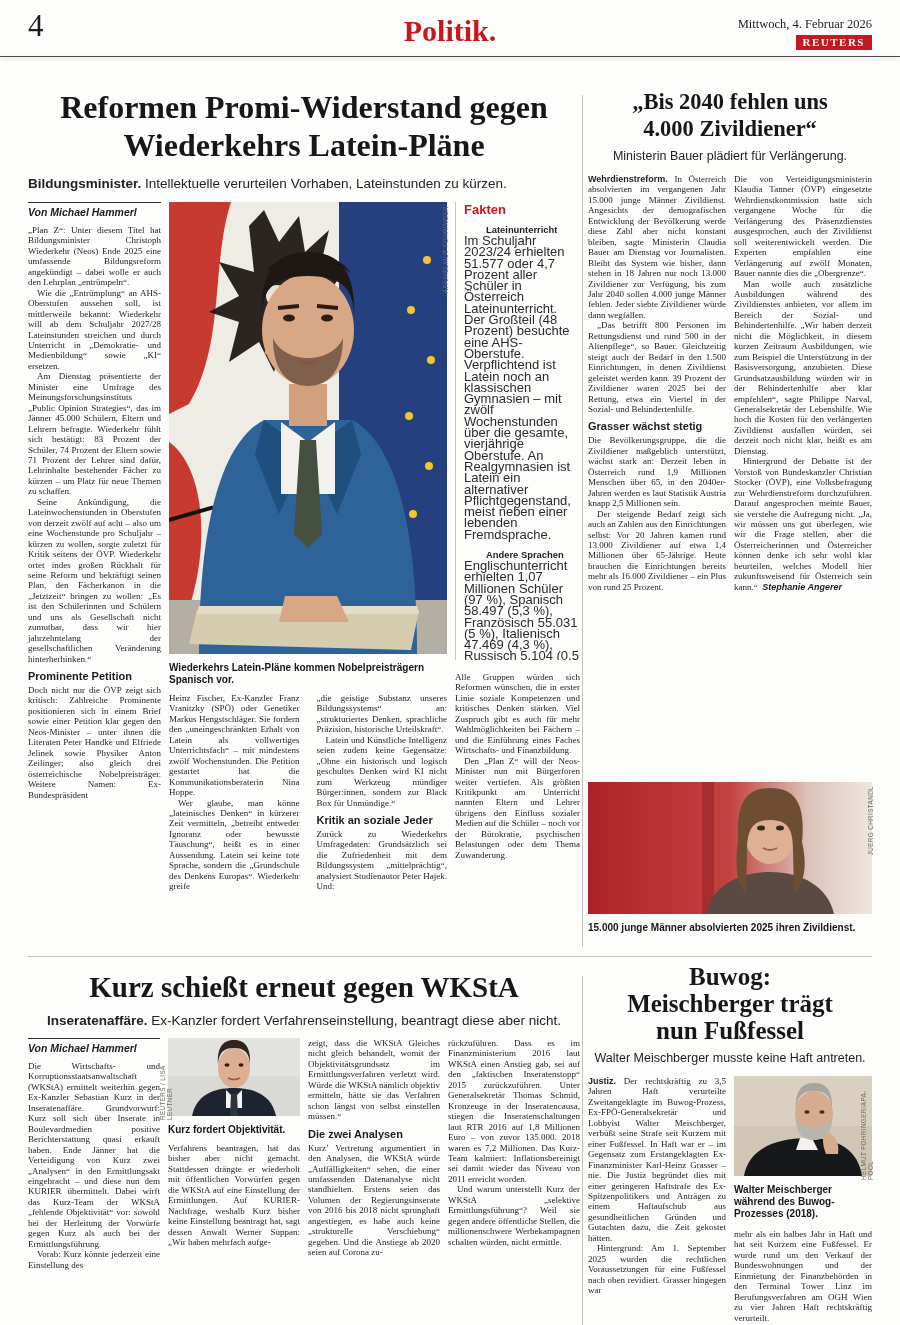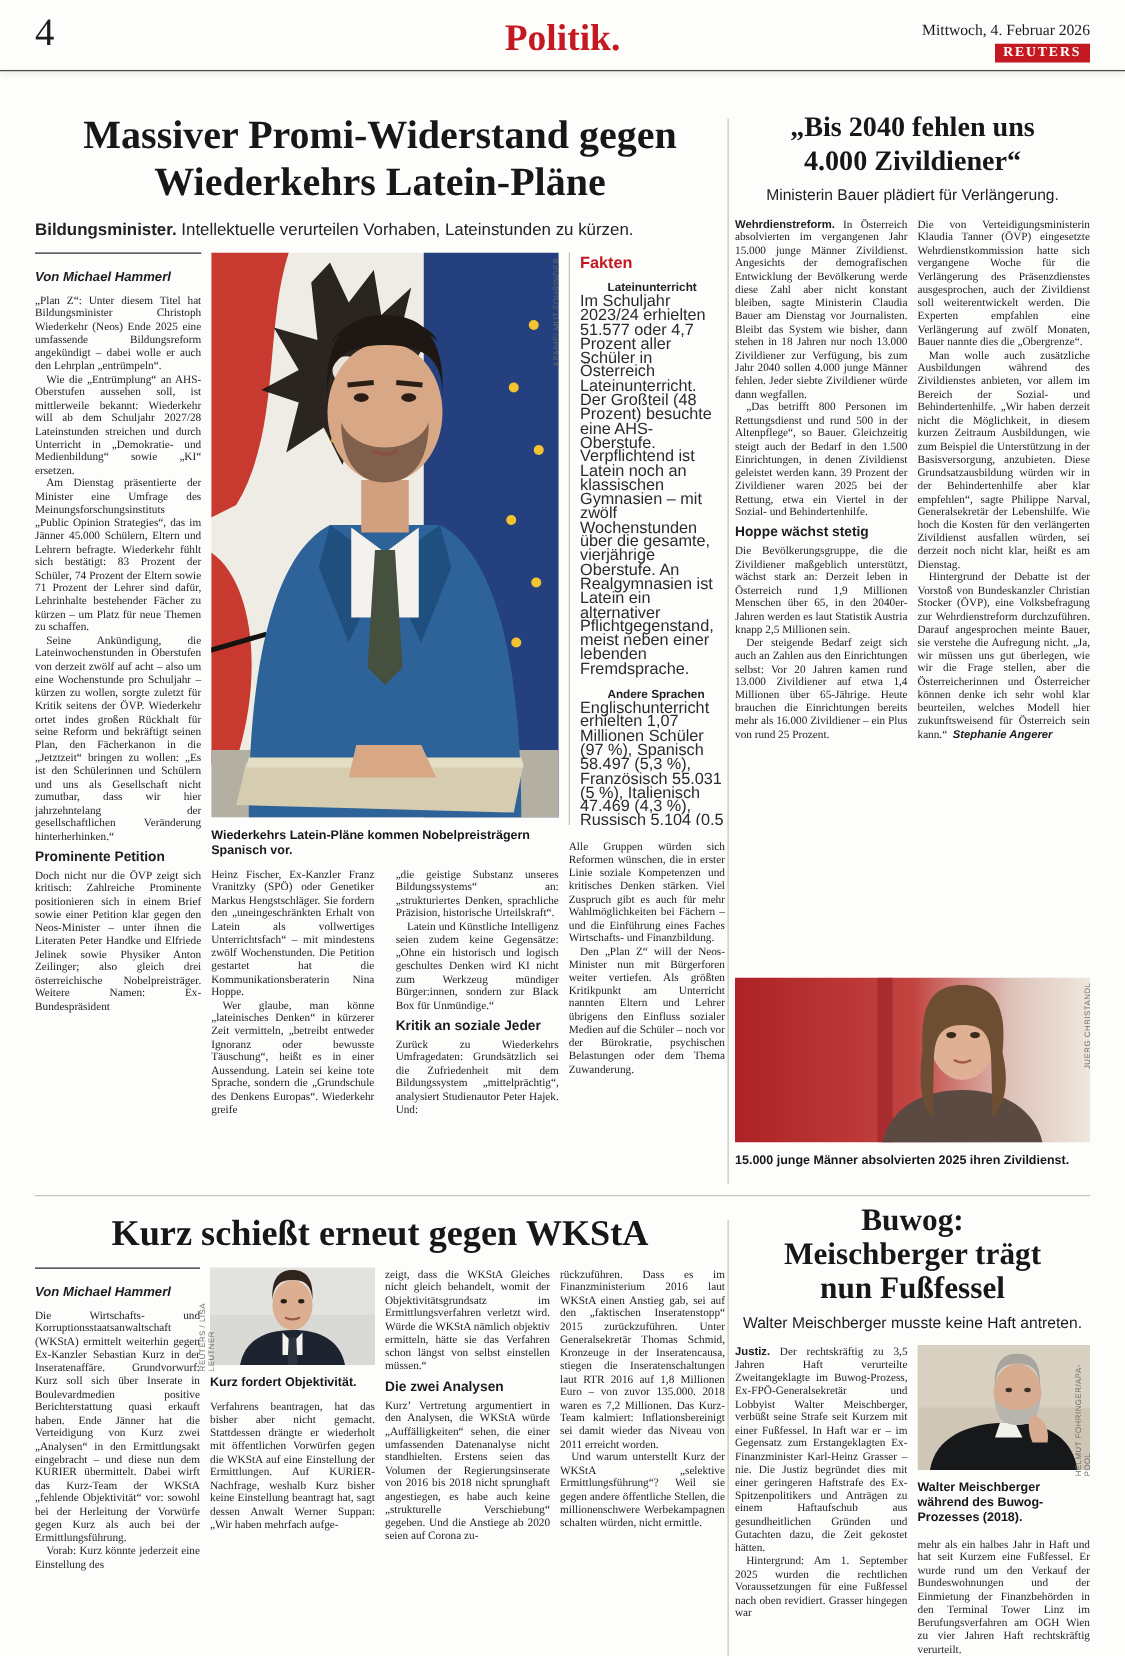--- a/index.html
+++ b/index.html
@@ -16,21 +16,21 @@
   .brand{ position:absolute; right:28px; top:35px; background:var(--red); color:#fff;
           font-weight:bold; font-size:11px; letter-spacing:1.5px; padding:1px 7px 2px; }
   .header-rule{ position:absolute; left:0; right:0; top:56px; height:1px; background:#4d4a46;
                 box-shadow:0 2px 4px rgba(0,0,0,.22); }
 
   
   .art{ position:absolute; }
   h1{ margin:0; font-weight:bold; color:#171719; text-align:center; }
   .kicker{ font-family:"Liberation Sans",sans-serif; font-size:13.5px; color:#222; }
   .kicker b{ font-weight:bold; }
-  .byline{ border-top:1.5px solid #2b2b2b; padding-top:13px; margin-bottom:7px;
+  .byline{ border-top:1.5px solid #2b2b2b; padding-top:3px; margin-bottom:7px;
            font-family:"Liberation Sans",sans-serif; font-weight:bold; font-style:italic; font-size:10.5px; }
   .bodytext p{ margin:0; font-size:9px; line-height:10.45px; text-align:justify;
                text-indent:9px; hyphens:auto; -webkit-hyphens:auto; }
   .bodytext p.fl{ text-indent:0; }
   .colhead{ font-family:"Liberation Sans",sans-serif; font-weight:bold; font-size:11px;
             line-height:12px; margin:6px 0 3px; text-indent:0; }
   .lead-in{ font-family:"Liberation Sans",sans-serif; font-weight:bold; font-size:9px; }
   .caption{ font-family:"Liberation Sans",sans-serif; font-weight:bold; font-size:10px;
             line-height:12px; margin-top:4px; color:#161616; }
   .author{ font-family:"Liberation Sans",sans-serif; font-weight:bold; font-style:italic; font-size:9px; }
@@ -92,21 +92,21 @@
 
 <div class="page">
 
   <div class="pagenum">4</div>
   <div class="section-title">Politik.</div>
   <div class="dateline">Mittwoch, 4. Februar 2026</div>
   <div class="brand">REUTERS</div>
   <div class="header-rule"></div>
 
   <div class="art art-latein">
-    <h1>Massiver Promi-Widerstand gegen Wiederkehrs Latein-Pläne</h1>
+    <h1>Reformen Promi-Widerstand gegen Wiederkehrs Latein-Pläne</h1>
     <div class="kicker">
       <b>Bildungsminister.</b>
       <span>Intellektuelle verurteilen Vorhaben, Lateinstunden zu kürzen.</span>
     </div>
     <div class="latein-body">
       <div class="lat-c1 bodytext">
         <div class="byline">Von Michael Hammerl</div>
         <p class="fl">„Plan Z“: Unter diesem Titel hat Bildungsminister Christoph Wiederkehr (Neos) Ende 2025 eine umfassende Bildungsreform angekündigt – dabei wolle er auch den Lehrplan „entrümpeln“.</p>
         <p>Wie die „Entrümplung“ an AHS-Oberstufen aussehen soll, ist mittlerweile bekannt: Wiederkehr will ab dem Schuljahr 2027/28 Lateinstunden streichen und durch Unterricht in „Demokratie- und Medienbildung“ sowie „KI“ ersetzen.</p>
         <p>Am Dienstag präsentierte der Minister eine Umfrage des Meinungsforschungsinstituts „Public Opinion Strategies“, das im Jänner 45.000 Schülern, Eltern und Lehrern befragte. Wiederkehr fühlt sich bestätigt: 83 Prozent der Schüler, 74 Prozent der Eltern sowie 71 Prozent der Lehrer sind dafür, Lehrinhalte bestehender Fächer zu kürzen – um Platz für neue Themen zu schaffen.</p>
@@ -185,21 +185,21 @@
     </div>
   </div>
 
   <div class="art art-zivil">
     <h1>„Bis 2040 fehlen uns 4.000 Zivildiener“</h1>
     <div class="sub">Ministerin Bauer plädiert für Verlängerung.</div>
     <div class="zivil-cols">
       <div class="zcol bodytext">
         <p class="fl"><span class="lead-in">Wehrdienstreform.</span> <span>In Österreich absolvierten im vergangenen Jahr 15.000 junge Männer Zivildienst. Angesichts der demografischen Entwicklung der Bevölkerung werde diese Zahl aber nicht konstant bleiben, sagte Ministerin Claudia Bauer am Dienstag vor Journalisten. Bleibt das System wie bisher, dann stehen in 18 Jahren nur noch 13.000 Zivildiener zur Verfügung, bis zum Jahr 2040 sollen 4.000 junge Männer fehlen. Jeder siebte Zivildiener würde dann wegfallen.</span></p>
         <p>„Das betrifft 800 Personen im Rettungsdienst und rund 500 in der Altenpflege“, so Bauer. Gleichzeitig steigt auch der Bedarf in den 1.500 Einrichtungen, in denen Zivildienst geleistet werden kann. 39 Prozent der Zivildiener waren 2025 bei der Rettung, etwa ein Viertel in der Sozial- und Behindertenhilfe.</p>
-        <div class="colhead">Hoppe wächst stetig</div>
+        <div class="colhead">Grasser wächst stetig</div>
         <p class="fl">Die Bevölkerungsgruppe, die die Zivildiener maßgeblich unterstützt, wächst stark an: Derzeit leben in Österreich rund 1,9 Millionen Menschen über 65, in den 2040er-Jahren werden es laut Statistik Austria knapp 2,5 Millionen sein.</p>
         <p>Der steigende Bedarf zeigt sich auch an Zahlen aus den Einrichtungen selbst: Vor 20 Jahren kamen rund 13.000 Zivildiener auf etwa 1,4 Millionen über 65-Jährige. Heute brauchen die Einrichtungen bereits mehr als 16.000 Zivildiener – ein Plus von rund 25 Prozent.</p>
       </div>
       <div class="zcol bodytext">
         <p class="fl">Die von Verteidigungsministerin Klaudia Tanner (ÖVP) eingesetzte Wehrdienstkommission hatte sich vergangene Woche für die Verlängerung des Präsenzdienstes ausgesprochen, auch der Zivildienst soll weiterentwickelt werden. Die Experten empfahlen eine Verlängerung auf zwölf Monaten, Bauer nannte dies die „Obergrenze“.</p>
         <p>Man wolle auch zusätzliche Ausbildungen während des Zivildienstes anbieten, vor allem im Bereich der Sozial- und Behindertenhilfe. „Wir haben derzeit nicht die Möglichkeit, in diesem kurzen Zeitraum Ausbildungen, wie zum Beispiel die Unterstützung in der Basisversorgung, anzubieten. Diese Grundsatzausbildung würden wir in der Behindertenhilfe aber klar empfehlen“, sagte Philippe Narval, Generalsekretär der Lebenshilfe. Wie hoch die Kosten für den verlängerten Zivildienst ausfallen würden, sei derzeit noch nicht klar, heißt es am Dienstag.</p>
         <p><span>Hintergrund der Debatte ist der Vorstoß von Bundeskanzler Christian Stocker (ÖVP), eine Volksbefragung zur Wehrdienstreform durchzuführen. Darauf angesprochen meinte Bauer, sie verstehe die Aufregung nicht. „Ja, wir müssen uns gut überlegen, wie wir die Frage stellen, aber die Österreicherinnen und Österreicher können denke ich sehr wohl klar beurteilen, welches Modell hier zukunftsweisend für Österreich sein kann.“</span>&nbsp;&nbsp;<span class="author">Stephanie Angerer</span></p>
       </div>
     </div>
     <div class="photo-wrap">
@@ -225,20 +225,24 @@
     </div>
     <div class="caption">15.000 junge Männer absolvierten 2025 ihren Zivildienst.</div>
   </div>
 
   <div class="vsep-top"></div>
   <div class="hsep"></div>
   <div class="vsep-bot"></div>
 
   <div class="art art-kurz">
     <h1>Kurz schießt erneut gegen WKStA</h1>
+    <div class="kicker">
+      <b>Inseratenaffäre.</b>
+      <span>Ex-Kanzler fordert Verfahrenseinstellung, beantragt diese aber nicht.</span>
+    </div>
     <div class="kurz-body">
       <div class="kcol bodytext">
         <div class="byline">Von Michael Hammerl</div>
         <p class="fl">Die Wirtschafts- und Korruptionsstaatsanwaltschaft (WKStA) ermittelt weiterhin gegen Ex-Kanzler Sebastian Kurz in der Inseratenaffäre. Grundvorwurf: Kurz soll sich über Inserate in Boulevardmedien positive Berichterstattung quasi erkauft haben. Ende Jänner hat die Verteidigung von Kurz zwei „Analysen“ in den Ermittlungsakt eingebracht – und diese nun dem KURIER übermittelt. Dabei wirft das Kurz-Team der WKStA „fehlende Objektivität“ vor: sowohl bei der Herleitung der Vorwürfe gegen Kurz als auch bei der Ermittlungsführung.</p>
         <p>Vorab: Kurz könnte jederzeit eine Einstellung des</p>
       </div>
       <div class="kcol bodytext">
         <div class="photo-wrap">
           <svg width="132" height="78" viewBox="0 0 132 78" preserveAspectRatio="none">
             <rect width="132" height="78" fill="#d9d9d5"></rect>

